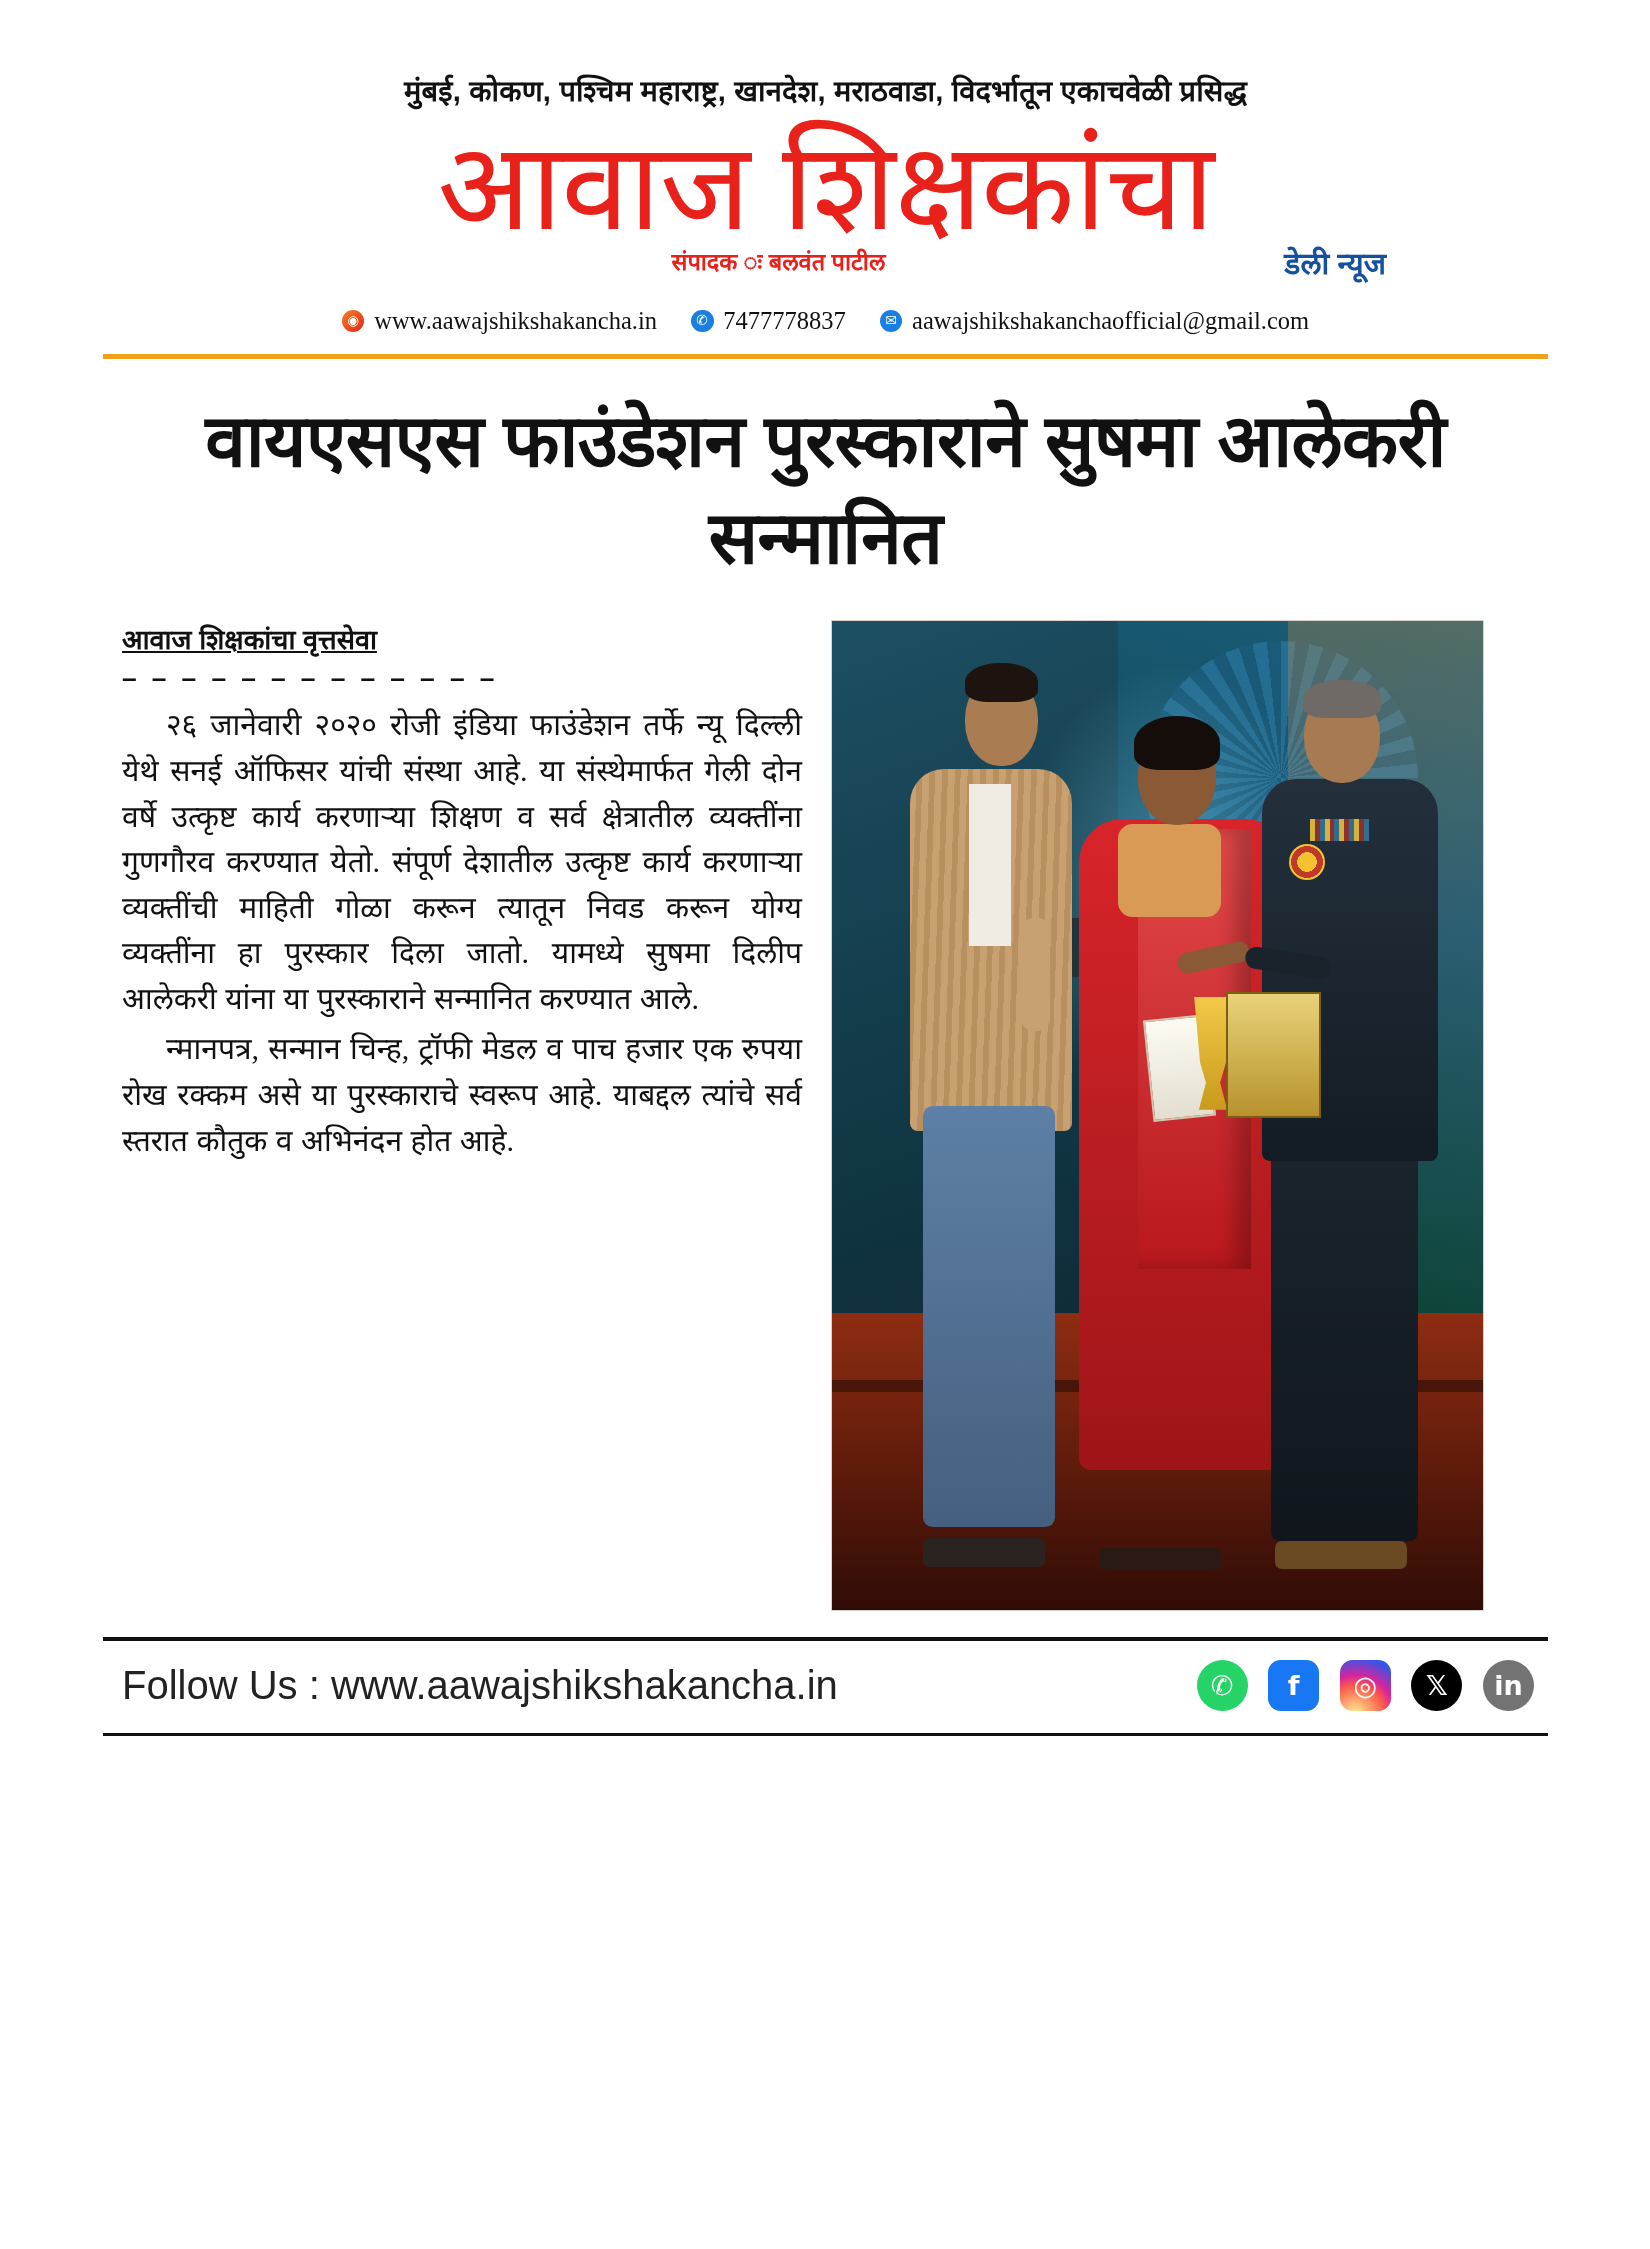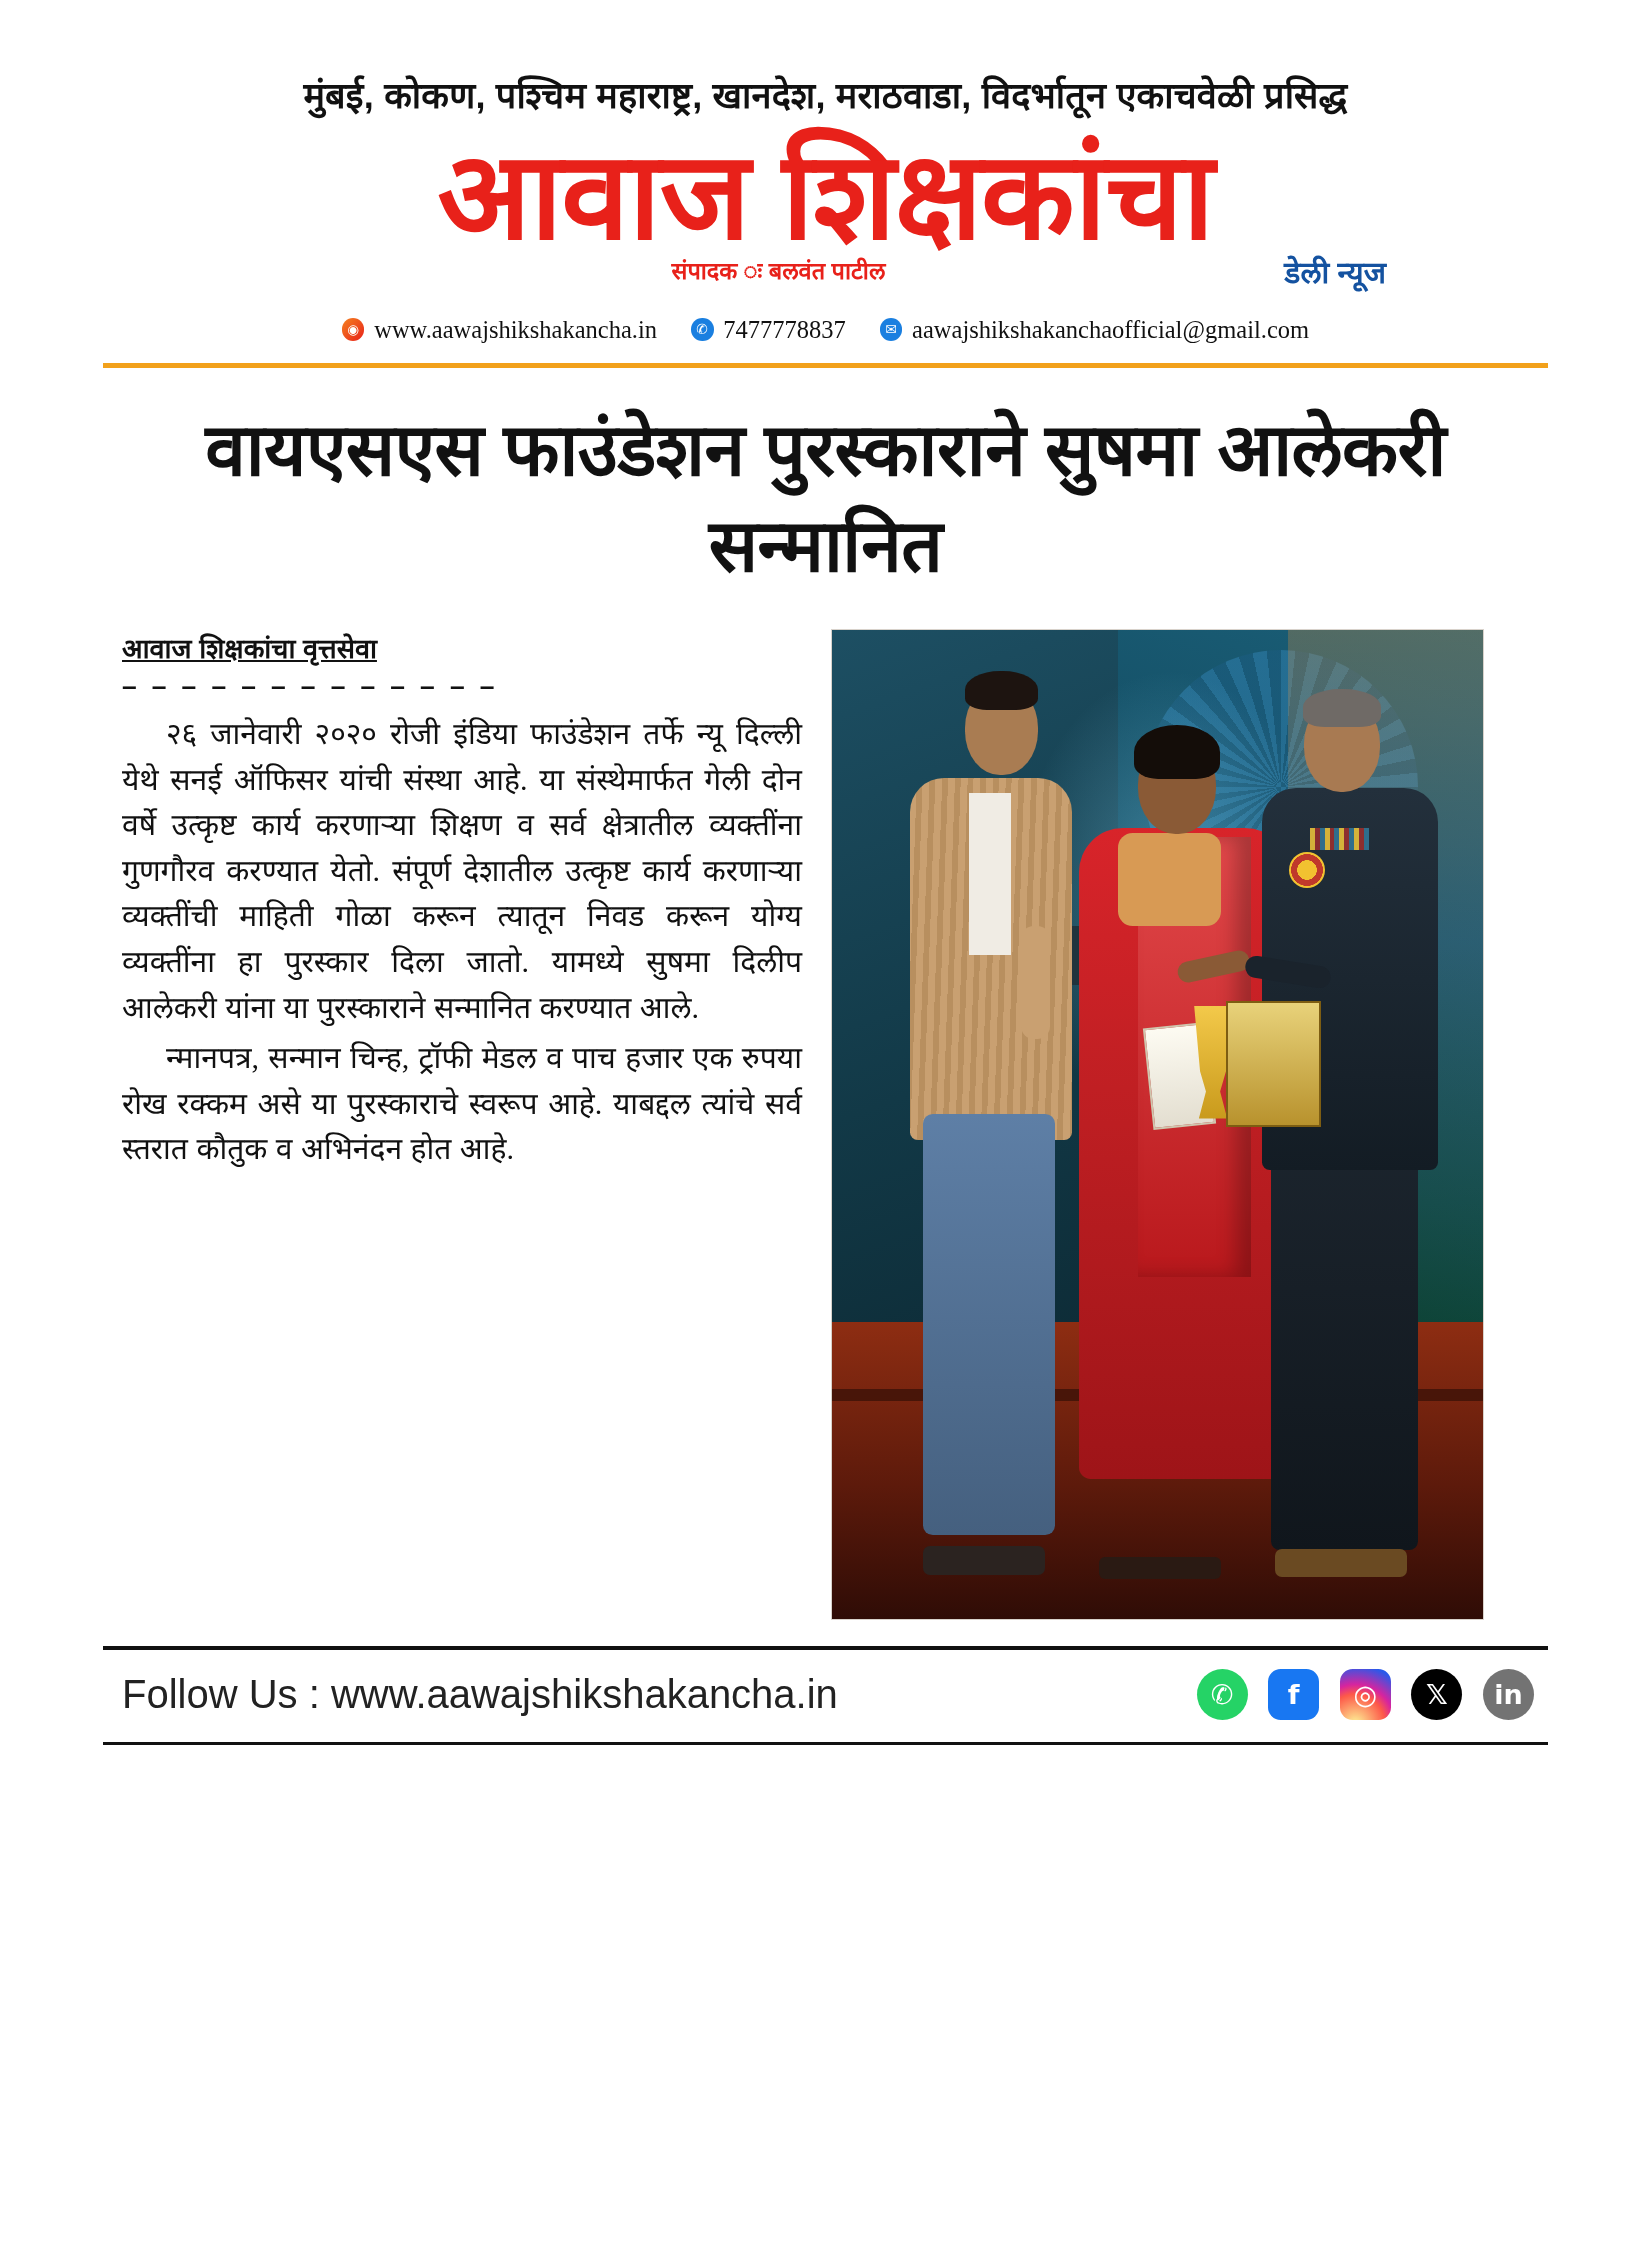--- a/index.html
+++ b/index.html
@@ -21,34 +21,34 @@
   }
 
   
   .masthead {
     padding: 73px 103px 0 103px;
     text-align: center;
   }
   .tagline {
     font-family: "Liberation Sans", "DejaVu Sans", sans-serif;
     font-weight: bold;
-    font-size: 36px;
+    font-size: 29px;
     letter-spacing: 0.2px;
     color: #111111;
     line-height: 1.25;
     white-space: nowrap;
     text-align: center;
   }
   .title-wrap {
     position: relative;
     margin-top: 13.7px;
   }
   .paper-title {
     font-family: "Liberation Sans", "DejaVu Sans", sans-serif;
-    font-weight: bold;
+    font-weight: normal;
     font-size: 122px;
     line-height: 1.05;
     color: #e8211a;
     letter-spacing: -1px;
   }
   .subline-row {
     position: relative;
     height: 47px;
     margin-top: -8.8px;
   }

